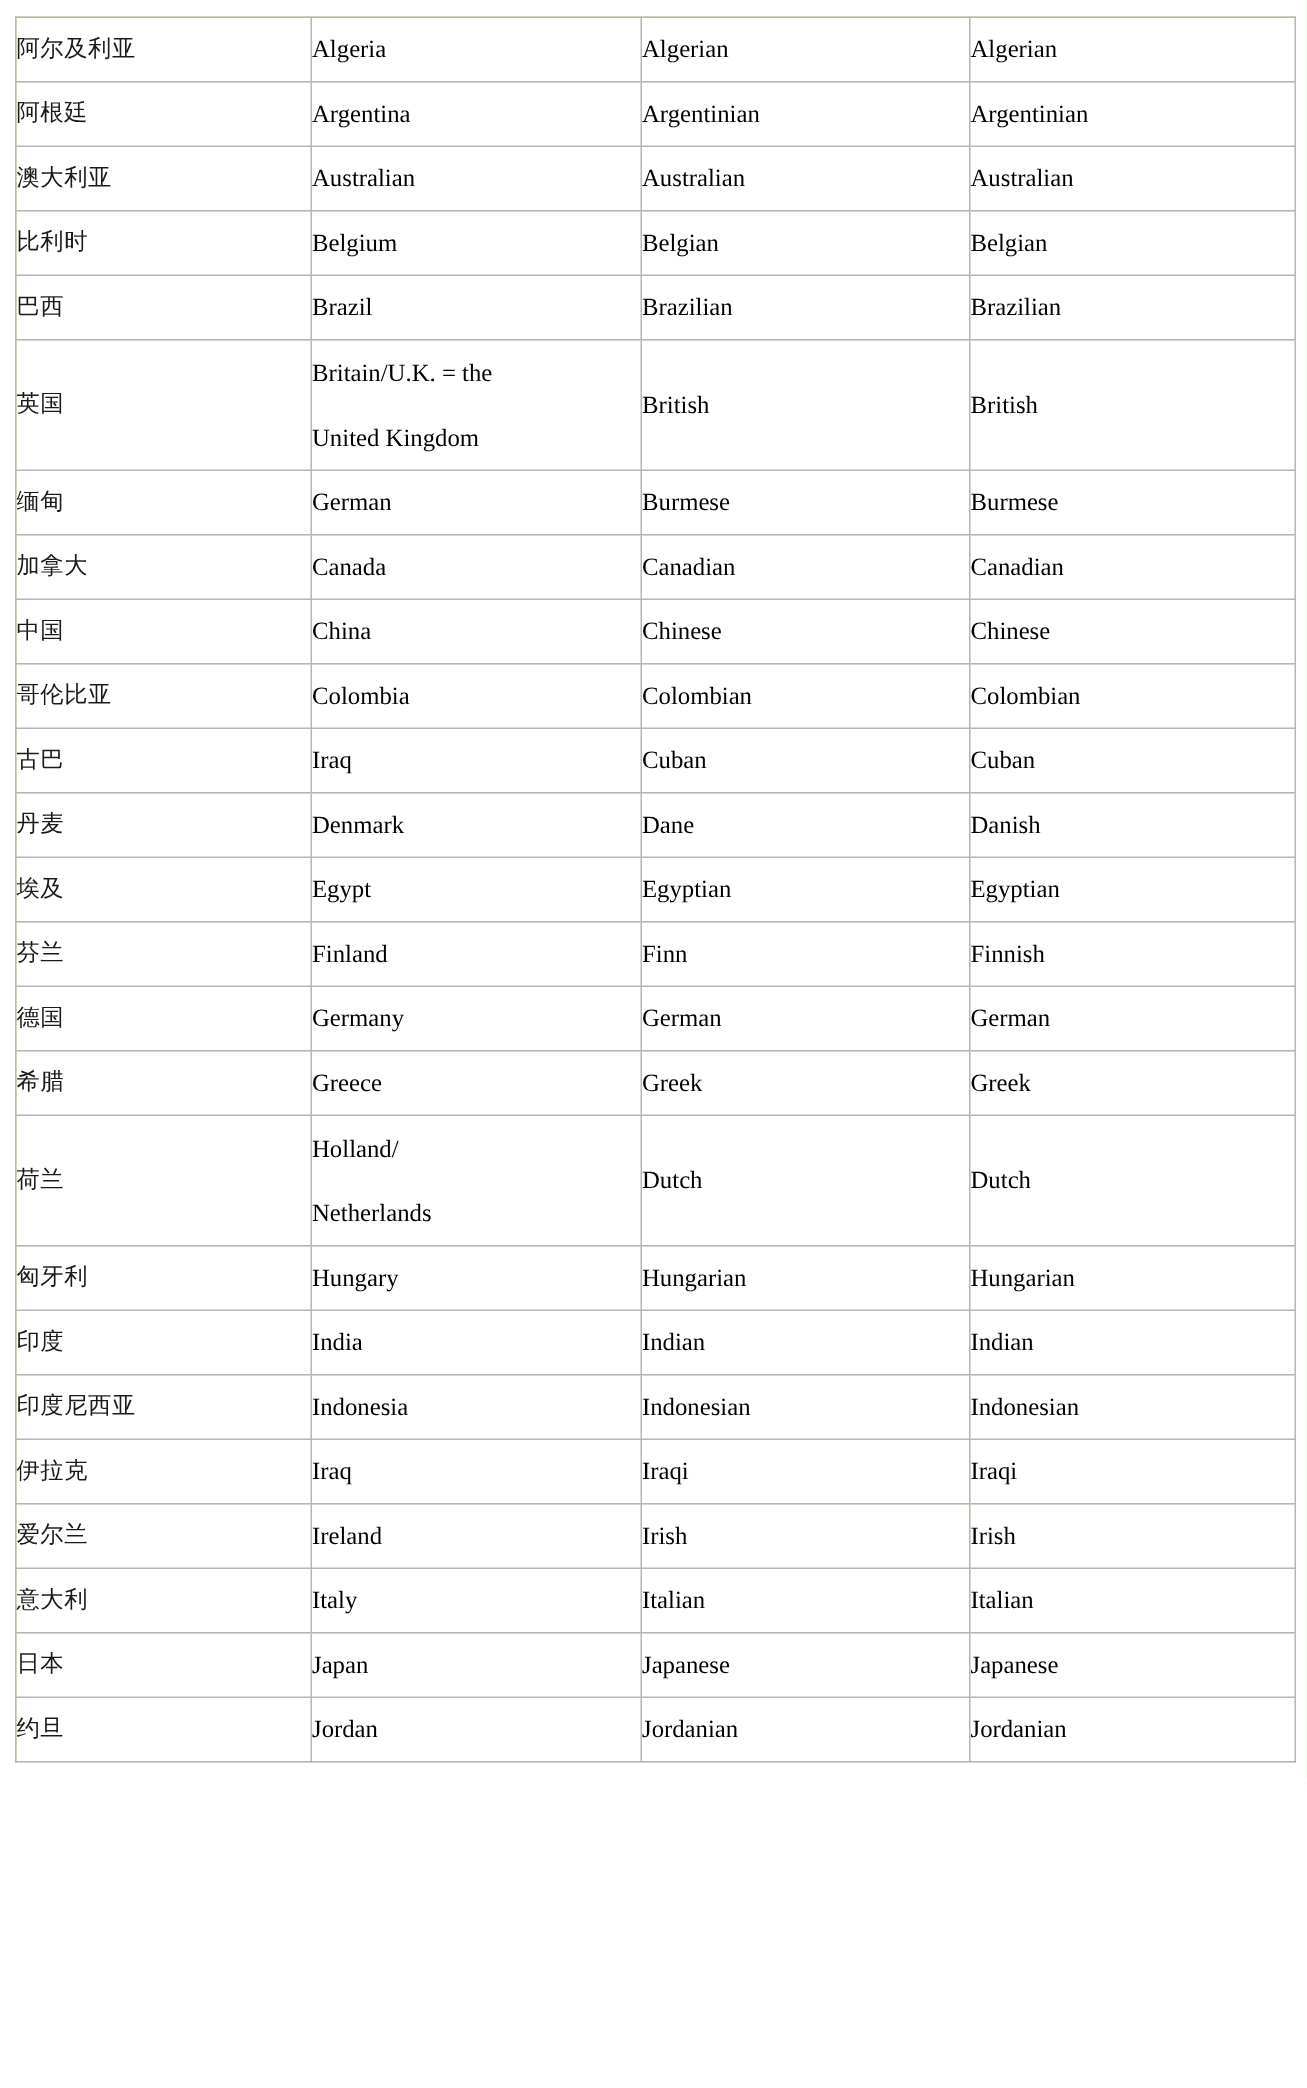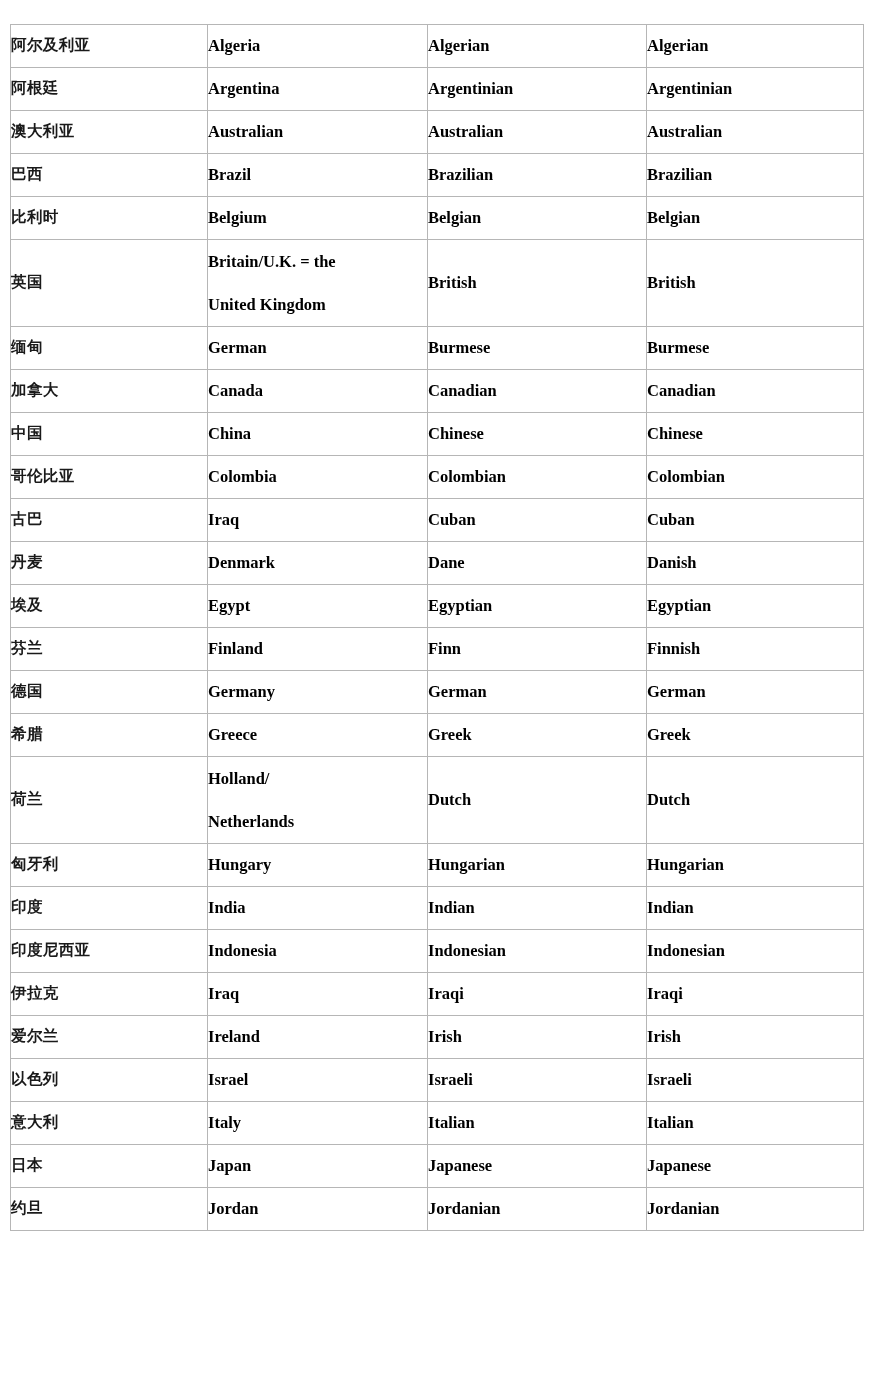--- a/index.html
+++ b/index.html
@@ -20,26 +20,25 @@
   #sheet {
     position: relative;
     width: 871px;
     height: 1392px;
     background: #ffffff;
   }
 
   table.country-table {
     position: absolute;
     left: 10px;
-    top: 24px;
+    top: 11px;
     width: 853px;
     border-collapse: collapse;
     table-layout: fixed;
     background: #bef264;
-    font-weight: bold;
   }
 
   table.country-table col.c-zh { width: 197px; }
   table.country-table col.c-en { width: 220px; }
   table.country-table col.c-person { width: 219px; }
   table.country-table col.c-adj { width: 217px; }
 
   table.country-table td {
     border: 1px solid #b6b6b6;
     padding: 0;
@@ -110,30 +109,30 @@
           <td class="en">Argentinian</td>
           <td class="en">Argentinian</td>
         </tr>
         <tr>
           <td class="zh">澳大利亚</td>
           <td class="en">Australian</td>
           <td class="en">Australian</td>
           <td class="en">Australian</td>
         </tr>
         <tr>
+          <td class="zh">比利时</td>
+          <td class="en">Belgium</td>
+          <td class="en">Belgian</td>
+          <td class="en">Belgian</td>
+        </tr>
+        <tr>
           <td class="zh">巴西</td>
           <td class="en">Brazil</td>
           <td class="en">Brazilian</td>
           <td class="en">Brazilian</td>
-        </tr>
-        <tr>
-          <td class="zh">比利时</td>
-          <td class="en">Belgium</td>
-          <td class="en">Belgian</td>
-          <td class="en">Belgian</td>
         </tr>
         <tr class="tall">
           <td class="zh">英国</td>
           <td class="en en-wrap">
             <span class="l1 nowrap">Britain/U.K. = the</span>
             <span class="l2 nowrap">United Kingdom</span>
           </td>
           <td class="en">British</td>
           <td class="en">British</td>
         </tr>
@@ -230,26 +229,20 @@
           <td class="en">Iraqi</td>
           <td class="en">Iraqi</td>
         </tr>
         <tr>
           <td class="zh">爱尔兰</td>
           <td class="en">Ireland</td>
           <td class="en">Irish</td>
           <td class="en">Irish</td>
         </tr>
         <tr>
-          <td class="zh">以色列</td>
-          <td class="en">Israel</td>
-          <td class="en">Israeli</td>
-          <td class="en">Israeli</td>
-        </tr>
-        <tr>
           <td class="zh">意大利</td>
           <td class="en">Italy</td>
           <td class="en">Italian</td>
           <td class="en">Italian</td>
         </tr>
         <tr>
           <td class="zh">日本</td>
           <td class="en">Japan</td>
           <td class="en">Japanese</td>
           <td class="en">Japanese</td>

